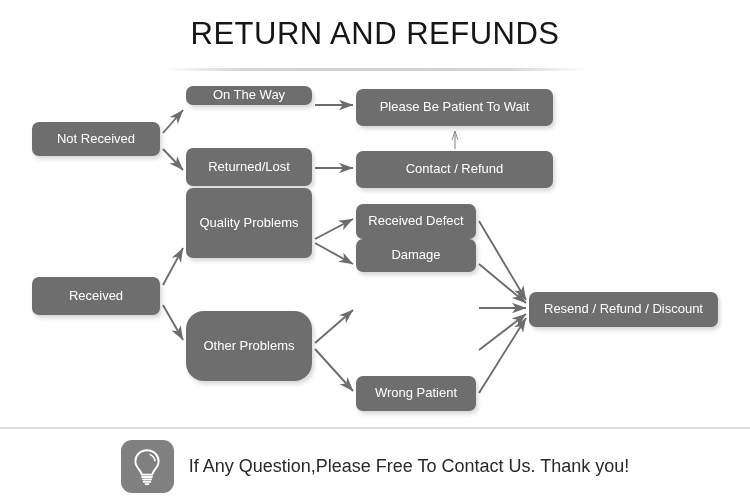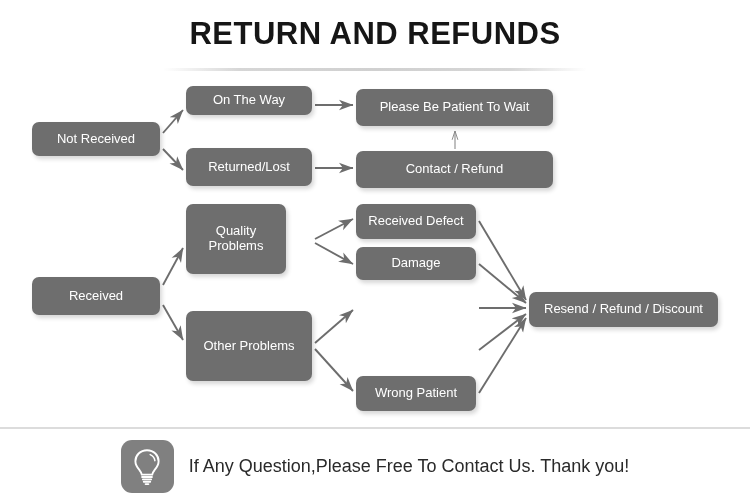--- a/index.html
+++ b/index.html
@@ -24,21 +24,21 @@
   
   .title {
     position: absolute;
     left: 0;
     top: 16px;
     width: 750px;
     text-align: center;
     font-size: 31px;
     letter-spacing: 0.5px;
     color: #161616;
-    font-weight: 700;
+    font-weight: 400;
     font-family: "Liberation Sans", sans-serif;
   }
   .title-divider {
     position: absolute;
     left: 163px;
     top: 68px;
     width: 424px;
     height: 3px;
     background: linear-gradient(to right,
         rgba(225,225,225,0) 0%,
@@ -164,37 +164,37 @@
       <path d="M479,350 L526,314"></path>
 
       <path d="M479,393 L526,318"></path>
     </g>
 
     <path d="M455,149 L455,131" stroke="#8a8a8a" stroke-width="1.1" fill="none" marker-end="url(#ah-thin)"></path>
   </svg>
 
   <div class="node" style="left:32px;  top:122px; width:128px; height:34px;">Not Received</div>
 
-  <div class="node" style="left:186px; top:86px;  width:126px; height:29px;">On The Way</div>
+  <div class="node" style="left:186px; top:86px;  width:126px; height:19px;">On The Way</div>
 
   <div class="node" style="left:186px; top:148px; width:126px; height:38px;">Returned/Lost</div>
 
   <div class="node" style="left:356px; top:89px;  width:197px; height:37px;">Please Be Patient To Wait</div>
 
   <div class="node" style="left:356px; top:151px; width:197px; height:37px;">Contact / Refund</div>
 
   <div class="node" style="left:32px;  top:277px; width:128px; height:38px;">Received</div>
 
-  <div class="node" style="left:186px; top:204px; width:100px; height:70px;">Quality Problems</div>
-
-  <div class="node" style="left:186px; top:311px; width:126px; height:70px;">Other Problems</div>
+  <div class="node" style="left:186px; top:188px; width:126px; height:70px;">Quality Problems</div>
+
+  <div class="node" style="left:186px; top:311px; width:126px; height:70px;border-radius:18px;">Other Problems</div>
 
   <div class="node" style="left:356px; top:204px; width:120px; height:35px;">Received Defect</div>
 
-  <div class="node" style="left:356px; top:247px; width:120px; height:33px;">Damage</div>
+  <div class="node" style="left:356px; top:239px; width:120px; height:33px;">Damage</div>
 
 
 
   <div class="node" style="left:356px; top:376px; width:120px; height:35px;">Wrong Patient</div>
 
   <div class="node" style="left:529px; top:292px; width:189px; height:35px;">Resend / Refund / Discount</div>
 
   <div class="footer-rule"></div>
 
   <div class="footer">

